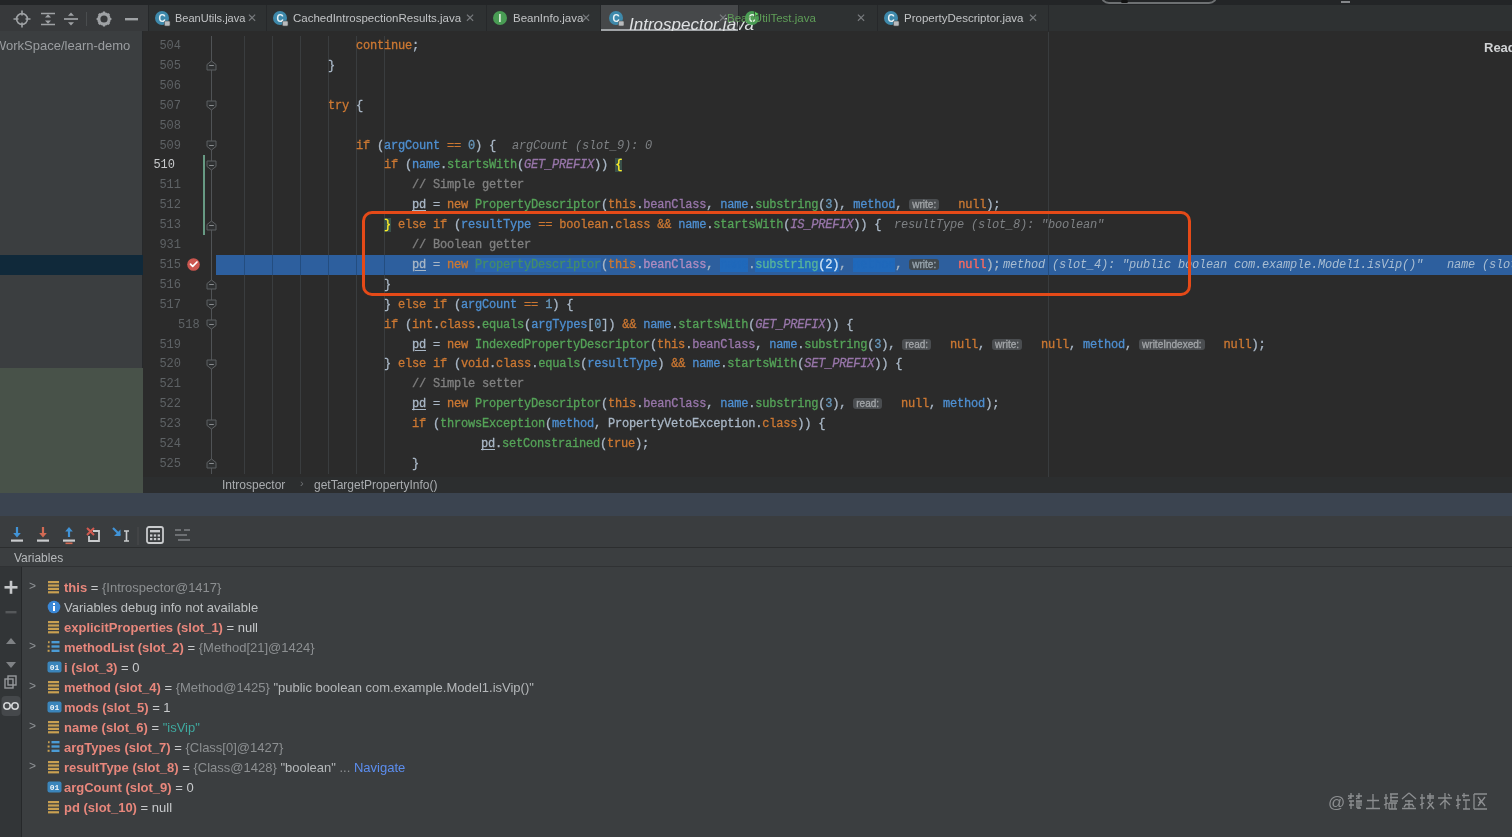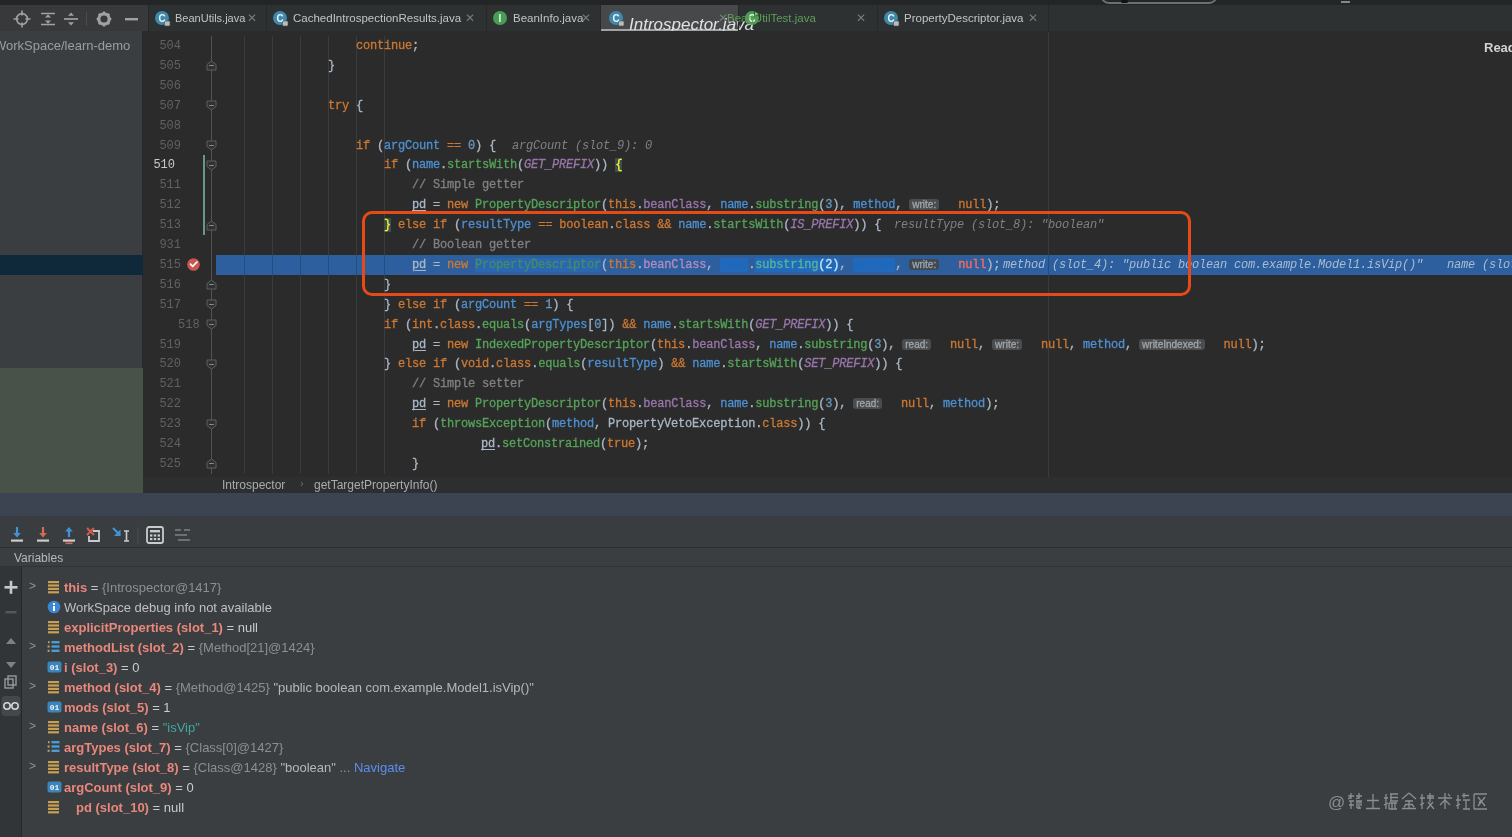--- a/index.html
+++ b/index.html
@@ -304,21 +304,21 @@
         <rect x="1" y="7.8" width="11" height="2.2"></rect>
         <rect x="1" y="11.2" width="11" height="2.2"></rect>
       </g>
     </svg>
     <div class="abs" style="left:64px;top:579.0px;font-size:13px;height:17px;line-height:17px;white-space:pre;"><span style="color:#e8877c;font-weight:bold;">this</span><span style="color:#c8cacc;"> = </span><span style="color:#8c8f91;">{Introspector@1417}</span></div>
     <svg class="abs" style="left:47px;top:599.5px;" width="14" height="14" viewBox="0 0 14 14">
       <circle cx="7" cy="7" r="6.3" fill="#3a87d6"></circle>
       <rect x="6" y="3" width="2" height="2" fill="#fff"></rect>
       <rect x="6" y="6" width="2" height="5" fill="#fff"></rect>
     </svg>
-    <div class="abs" style="left:64px;top:599.0px;font-size:13px;height:17px;line-height:17px;white-space:pre;"><span style="color:#bdc0c2;">WorkSpace debug info not available</span></div>
+    <div class="abs" style="left:64px;top:599.0px;font-size:13px;height:17px;line-height:17px;white-space:pre;"><span style="color:#bdc0c2;">Variables debug info not available</span></div>
     <svg class="abs" style="left:47px;top:619.5px;" width="13" height="14" viewBox="0 0 13 14">
       <g fill="#c9a052">
         <rect x="1" y="1" width="11" height="2.2"></rect>
         <rect x="1" y="4.4" width="11" height="2.2"></rect>
         <rect x="1" y="7.8" width="11" height="2.2"></rect>
         <rect x="1" y="11.2" width="11" height="2.2"></rect>
       </g>
     </svg>
     <div class="abs" style="left:64px;top:619.0px;font-size:13px;height:17px;line-height:17px;white-space:pre;"><span style="color:#e8877c;font-weight:bold;">explicitProperties (slot_1)</span><span style="color:#c8cacc;"> = null</span></div>
     <div class="abs" style="left:29px;top:639.0px;font-size:12px;color:#8e9194;">&gt;</div>
@@ -394,21 +394,21 @@
     </svg>
     <div class="abs" style="left:64px;top:779.0px;font-size:13px;height:17px;line-height:17px;white-space:pre;"><span style="color:#e8877c;font-weight:bold;">argCount (slot_9)</span><span style="color:#c8cacc;"> = 0</span></div>
     <svg class="abs" style="left:47px;top:799.5px;" width="13" height="14" viewBox="0 0 13 14">
       <g fill="#c9a052">
         <rect x="1" y="1" width="11" height="2.2"></rect>
         <rect x="1" y="4.4" width="11" height="2.2"></rect>
         <rect x="1" y="7.8" width="11" height="2.2"></rect>
         <rect x="1" y="11.2" width="11" height="2.2"></rect>
       </g>
     </svg>
-    <div class="abs" style="left:64px;top:799.0px;font-size:13px;height:17px;line-height:17px;white-space:pre;margin-left:12px;"><span style="color:#e8877c;font-weight:bold;">pd (slot_10)</span><span style="color:#c8cacc;"> = null</span></div>
+    <div class="abs" style="left:64px;top:799.0px;font-size:13px;height:17px;line-height:17px;white-space:pre;"><span style="color:#e8877c;font-weight:bold;">pd (slot_10)</span><span style="color:#c8cacc;"> = null</span></div>
     <svg class="abs" style="left:1328px;top:791px;" width="165" height="22" viewBox="0 0 165 22">
       <text x="0" y="17" font-size="17" fill="#8c8e90" font-family="Liberation Sans">@</text>
       <g transform="translate(19,1)" stroke="#8c8e90" stroke-width="1.3" fill="none">
         <path d="M1 4 h6 M4 1 v6 M1 7 l3 -2 M9 4 h6 M12 1 v6 M9 7 l3 -2 M2 9 h5 M2 13 h5 M4 9 v8 M9 9 h6 M10 9 v7 M14 9 v5 M10 16 h4 M12 9 v8"></path>
       </g>
       <g transform="translate(37,1)" stroke="#8c8e90" stroke-width="1.3" fill="none">
         <path d="M8 2 v14 M2 8.5 h12 M1 16.5 h14"></path>
       </g>
       <g transform="translate(55,1)" stroke="#8c8e90" stroke-width="1.3" fill="none">
         <path d="M3 2 v15 M1 6 h4 M1 13 l4 -2 M7 2 h8 M7 5.5 h8 M7 9 h8 M8 2 v7 M6 11 v6 M6 11 h8 M9 11 v6 M12 11 v6 M6 17 h8"></path>

